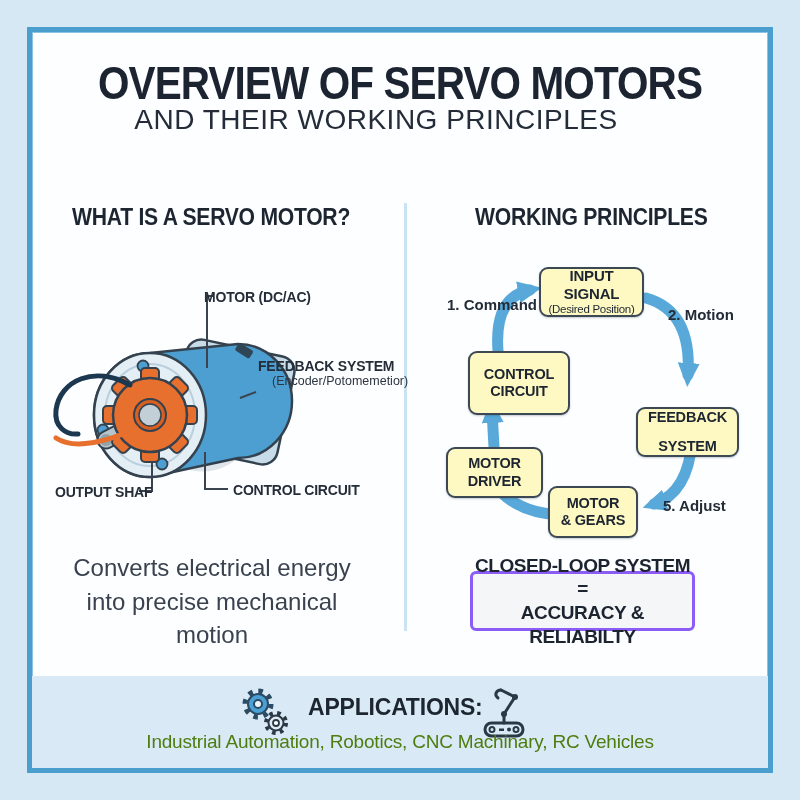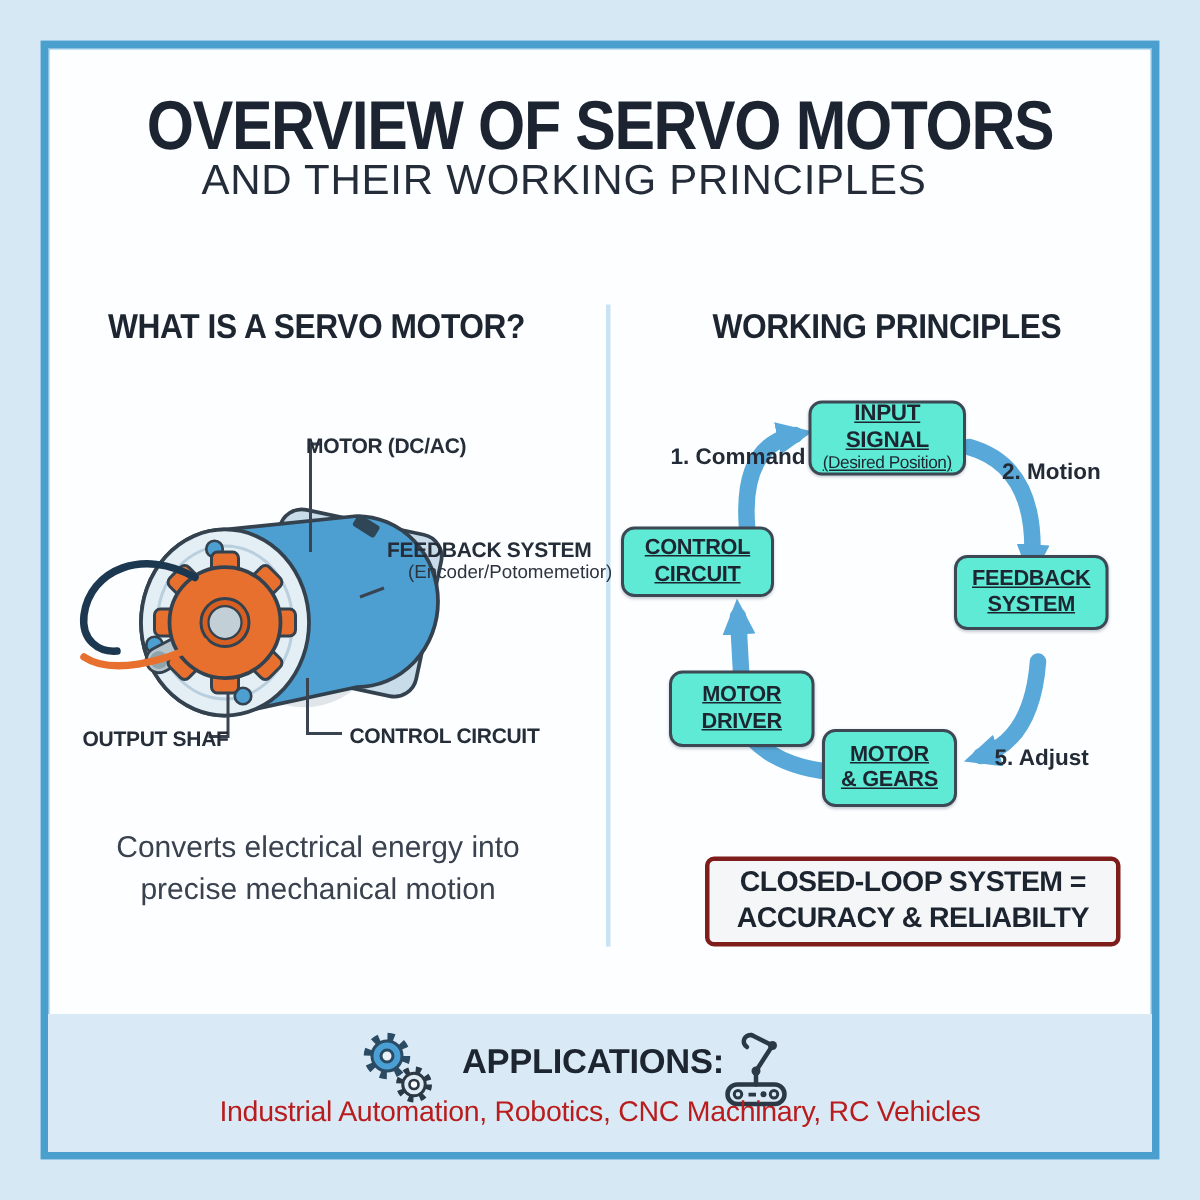--- a/index.html
+++ b/index.html
@@ -47,49 +47,48 @@
   }
 
   .callout {
     font-size:14px; font-weight:bold; color:#242d38; white-space:nowrap;
     letter-spacing:-0.2px;
   }
   .callout-sub { font-size:12.5px; font-weight:400; color:#2c3540;margin-left:14px; }
 
   .caption {
     left:52px; top:551px; width:320px; text-align:center;
-    font-size:20px; line-height:1.4; color:#39424e;
+    font-size:24px; line-height:1.4; color:#39424e;
   }
 
   .flow-node {
-    background:#5eead4; border:2px solid #3c4955; border-radius:9px;
+    background:#fef9c3; border:2px solid #3c4955; border-radius:9px;
     display:flex; flex-direction:column; align-items:center; justify-content:center;
     font-weight:bold; font-size:14.5px; line-height:1.2; text-align:center;
     color:#1d2531; letter-spacing:-0.2px;
     box-shadow:0 1px 2px rgba(30,50,70,0.25);
-    text-decoration:underline;
   }
   .flow-node .sub { font-weight:400; font-size:11.5px; letter-spacing:-0.3px; }
   .step-label { font-size:15px; font-weight:bold; color:#222b36; white-space:nowrap; }
 
   #summary-box {
-    left:470px; top:571px; width:277px; height:60px;
-    background:#f4f6f8; border:3px solid #7f1d1d; border-radius:6px;
+    left:470px; top:571px; width:225px; height:60px;
+    background:#f4f6f8; border:3px solid #8b5cf6; border-radius:6px;
     display:flex; flex-direction:column; align-items:center; justify-content:center;
     font-size:19px; font-weight:bold; line-height:1.25; text-align:center;
     letter-spacing:-0.4px; color:#1b242f;
   }
 
   #apps-heading {
     left:308px; top:694px; font-size:23px; font-weight:bold;
     letter-spacing:-0.2px; color:#1d2531; white-space:nowrap;
   }
   #apps-items {
     left:0; top:731px; width:800px; text-align:center;
-    font-size:19px; letter-spacing:-0.2px; color:#b91c1c; white-space:nowrap;
+    font-size:19px; letter-spacing:-0.2px; color:#4d7c0f; white-space:nowrap;
   }
 </style>
 </head>
 <body>
 
 <div id="stage">
 
   <div id="card" class="abs"></div>
   <div id="footer-strip" class="abs"></div>
 
@@ -178,25 +177,25 @@
       <path d="M 216,43 Q 262,56 258,120" marker-end="url(#ah)"></path>
       <path d="M 262,186 Q 258,238 224,249" marker-end="url(#ah)"></path>
       <path d="M 64,192 L 62,156" marker-end="url(#ah)"></path>
     </g>
   </svg>
 
   <div class="abs flow-node" style="left:539px; top:267px; width:105px; height:50px; font-size:15px;">
     <div>INPUT SIGNAL</div>
     <div class="sub">(Desired Position)</div>
   </div>
-  <div class="abs flow-node" style="left:414px; top:351px; width:102px; height:47px;">
+  <div class="abs flow-node" style="left:468px; top:351px; width:102px; height:64px;">
     <div>CONTROL</div>
     <div>CIRCUIT</div>
   </div>
-  <div class="abs flow-node" style="left:636px; top:370px; width:103px; height:50px;">
+  <div class="abs flow-node" style="left:636px; top:407px; width:103px; height:50px;justify-content:space-between;">
     <div>FEEDBACK</div>
     <div>SYSTEM</div>
   </div>
   <div class="abs flow-node" style="left:446px; top:447px; width:97px; height:51px;">
     <div>MOTOR</div>
     <div>DRIVER</div>
   </div>
   <div class="abs flow-node" style="left:548px; top:486px; width:90px; height:52px;">
     <div>MOTOR</div>
     <div>&amp; GEARS</div>

